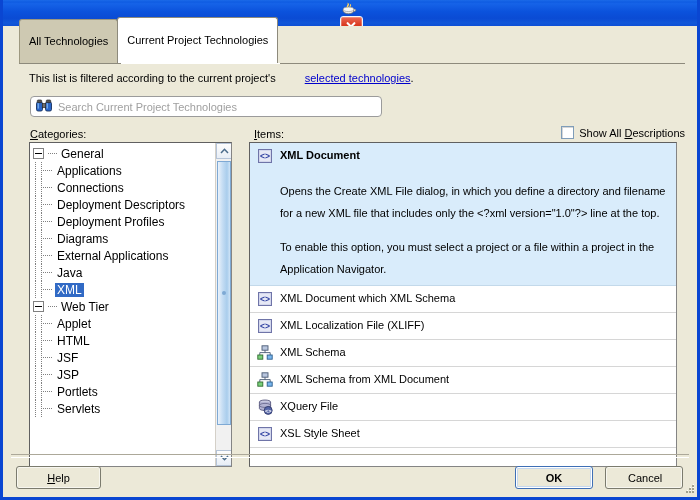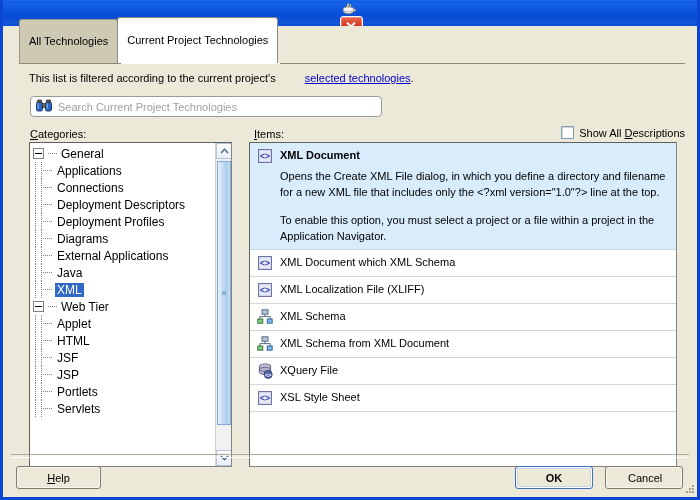--- a/index.html
+++ b/index.html
@@ -347,21 +347,21 @@
     background: #ffffff;
   }
   .item-row.selected {
     background: #d9ecfb;
     border-bottom-color: #c3d9ea;
   }
   .item-icon { width: 16px; height: 16px; flex: none; margin-right: 7px; margin-top: 0px; }
   .item-body { flex: 1 1 auto; min-width: 0; }
   .item-title { font-weight: bold; line-height: 14px; }
   .item-row:not(.selected) .item-title { font-weight: normal; }
-  .item-desc { line-height: 16px; margin-top: 6px; }
+  .item-desc { line-height: 22px; margin-top: 18px; }
   .item-desc p { margin: 0; }
   .item-desc p + p { margin-top: 12px; }
 
   
   .sep {
     position: absolute;
     left: 8px; right: 8px;
     top: 428px;
     height: 2px;
     border-top: 1px solid #aca899;

